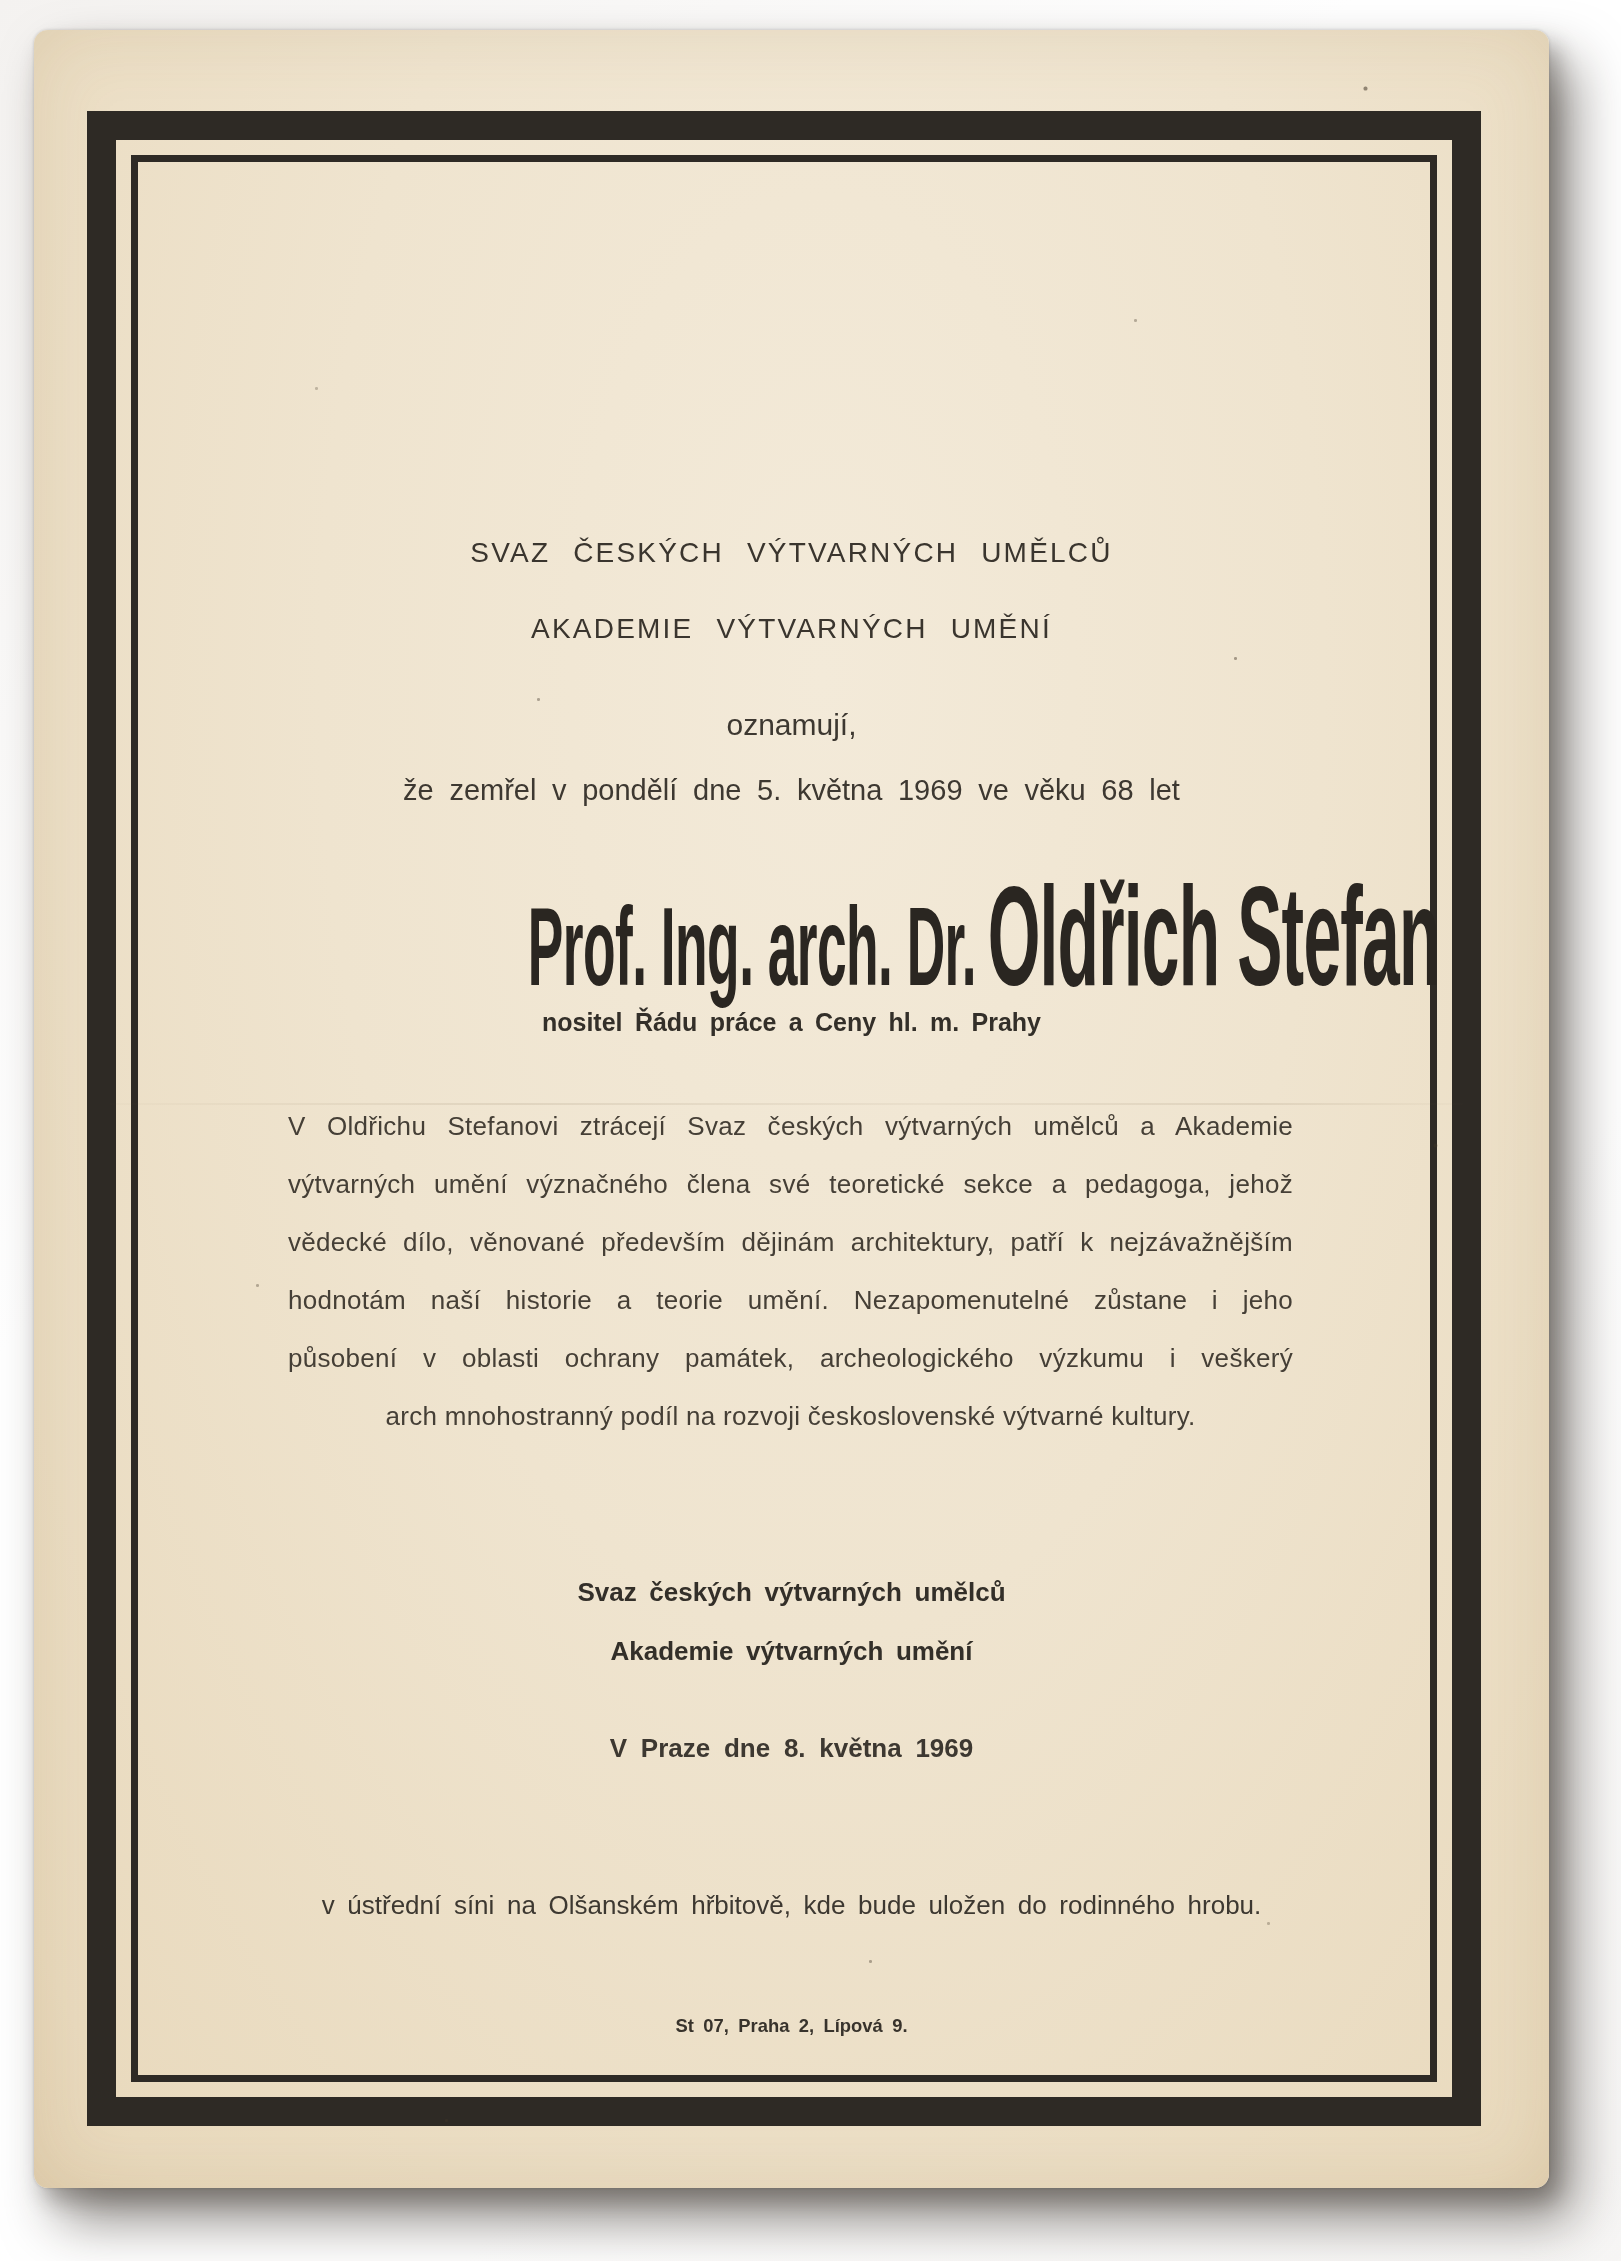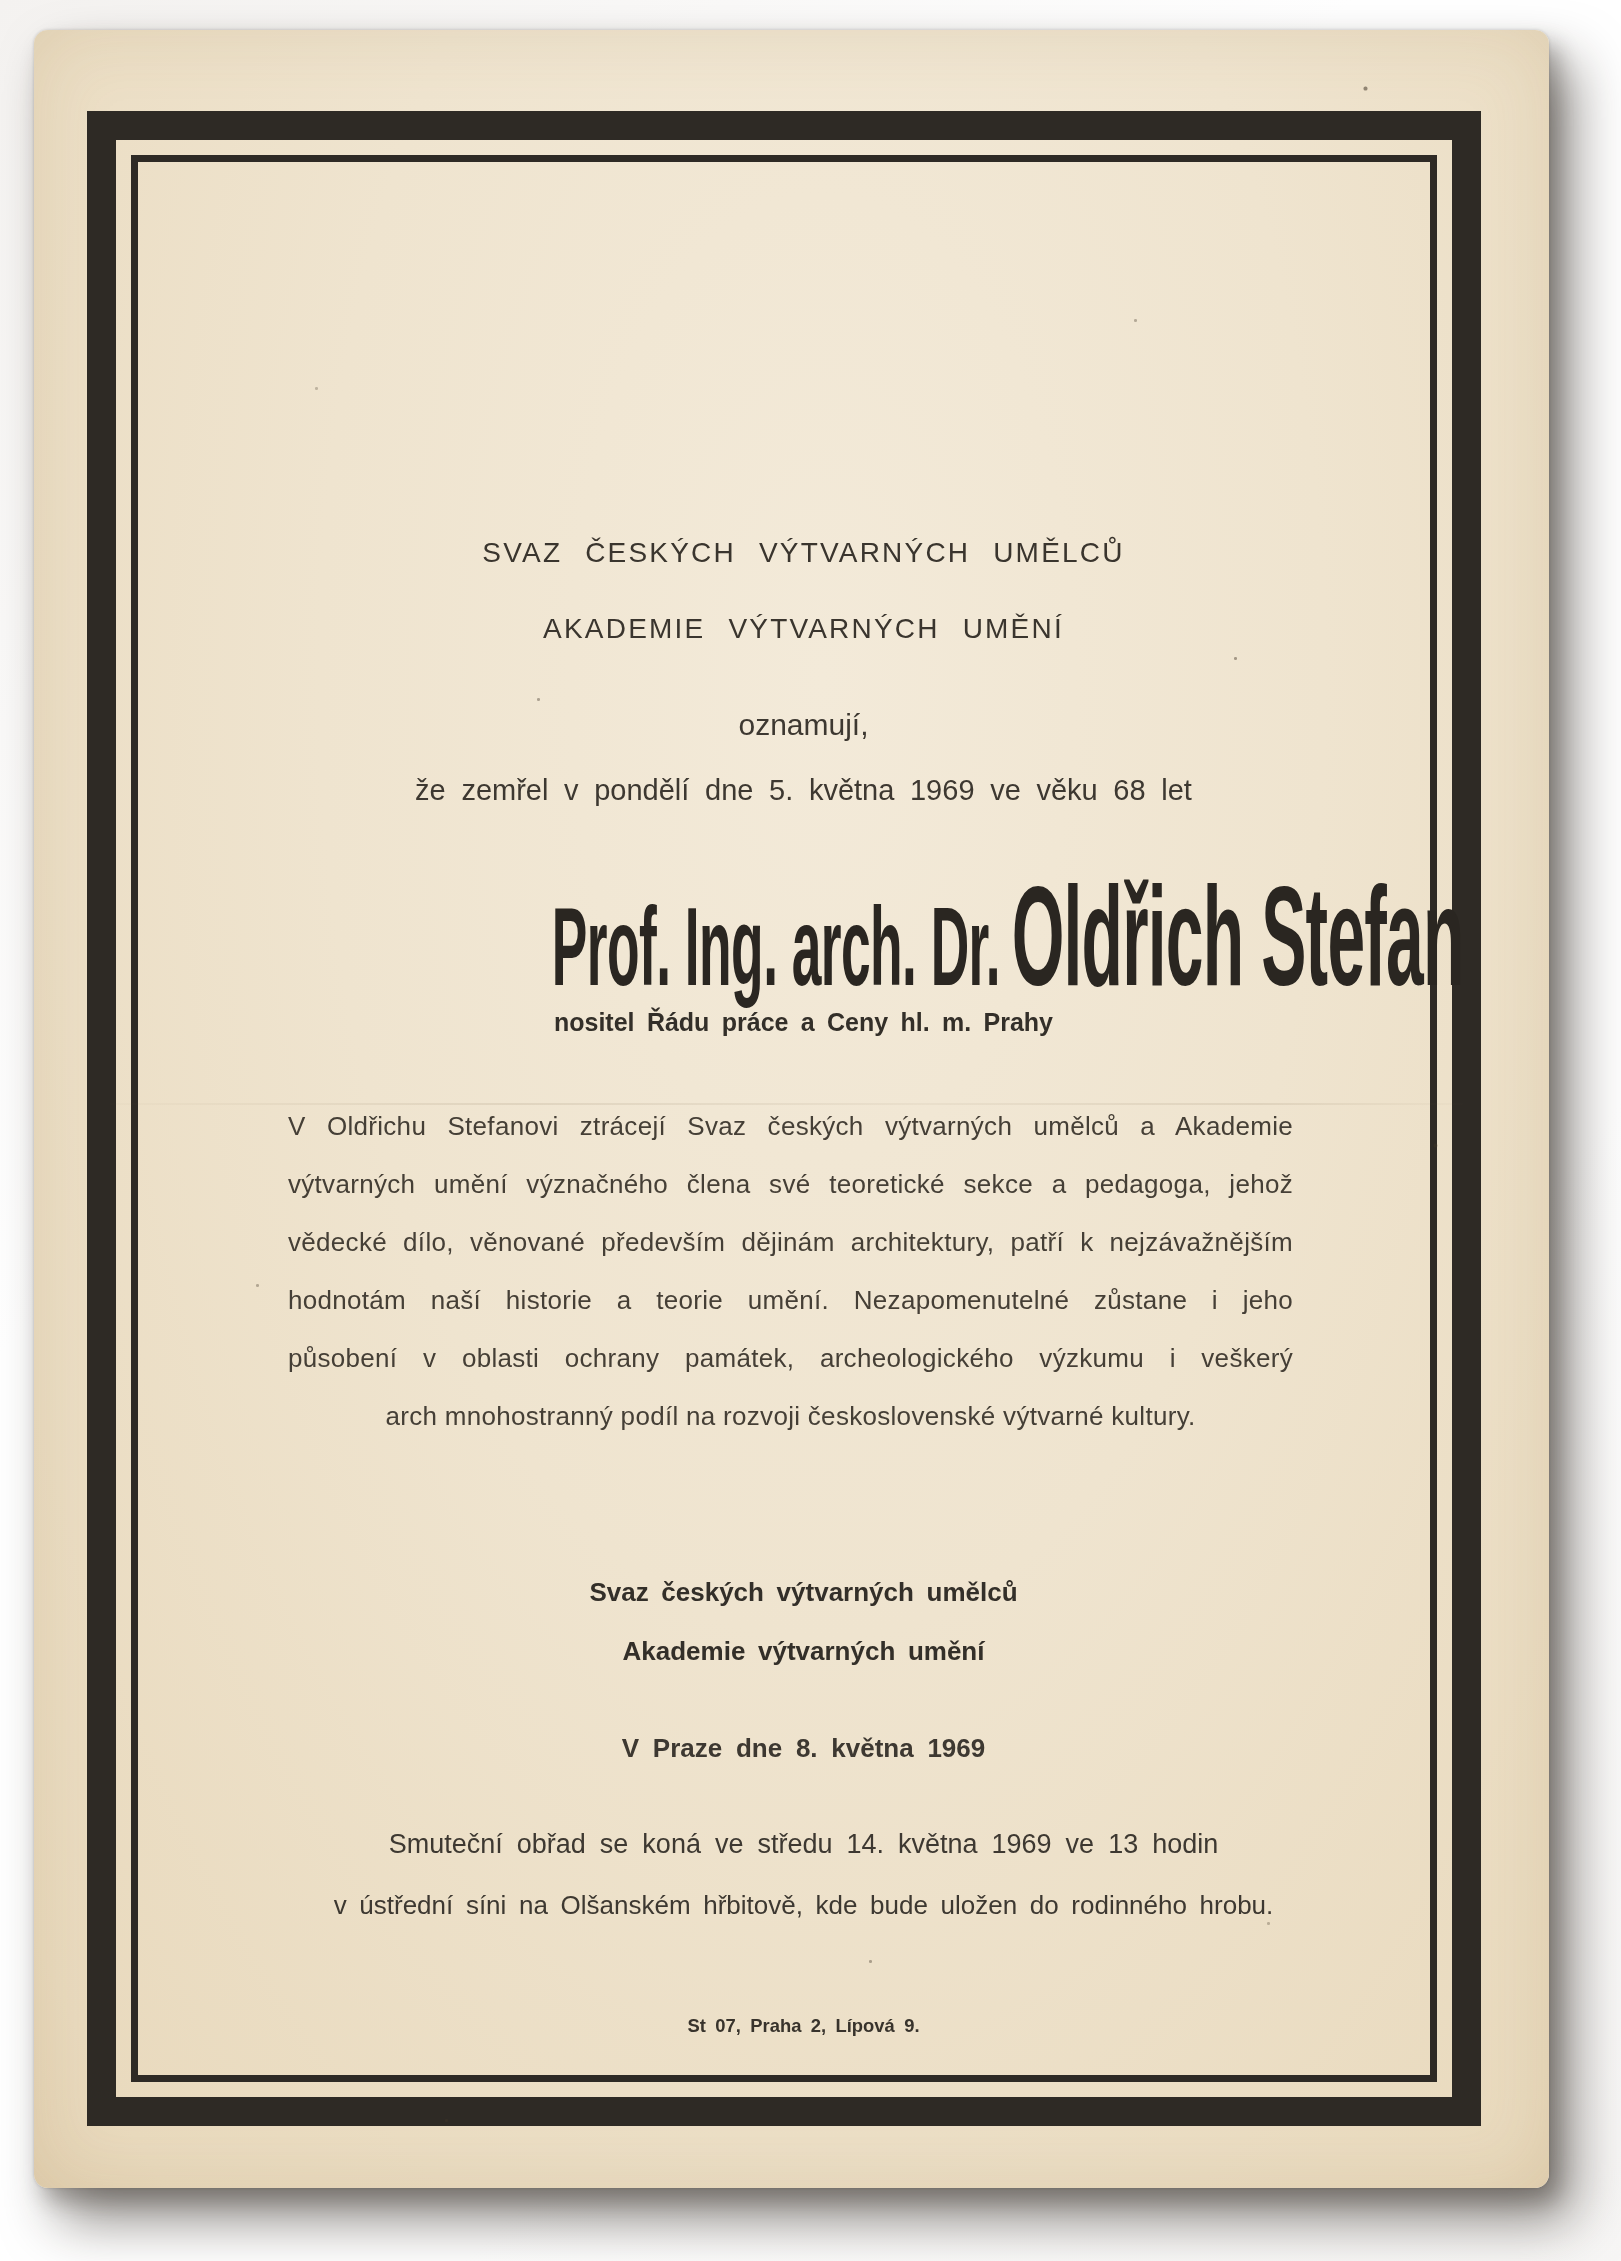--- a/index.html
+++ b/index.html
@@ -24,21 +24,21 @@
     position: absolute; top: 81px; left: 53px; right: 68px; bottom: 62px;
     border: 29px solid #2e2a25;
   }
   .frame-inner {
     position: absolute; top: 125px; left: 97px; right: 112px; bottom: 106px;
     border: 7px solid #2e2a25;
   }
   .t {
     position: absolute; left: 0; right: 0;
     text-align: center; line-height: 1;
-    color: #37322b; white-space: nowrap; padding-left: 24px;
+    color: #37322b; white-space: nowrap;
   }
   .org1 { top: 509px;  font-size: 28px; letter-spacing: 2.2px; word-spacing: 13px; color: #3a352e; }
   .org2 { top: 585px; font-size: 28px; letter-spacing: 2.2px; word-spacing: 13px; color: #3a352e; }
   .announce { top: 680px; font-size: 30px; word-spacing: 5.4px; color: #3d3831; }
   .death { top: 746px; font-size: 29px; word-spacing: 7.6px; color: #3d3831; }
 
   .name-line { top: 836px; color: #2a2621; }
   .name-scale { display: inline-block; transform: scaleX(0.48); transform-origin: 50% 55%; }
   .name-prefix { font-weight: 700; font-size: 111px; letter-spacing: -1.1px; }
   .name-main   { font-weight: 700; font-size: 141px; letter-spacing: -1.6px; margin-left: 24px; }
@@ -110,17 +110,16 @@
     <div class="line">výtvarných umění význačného člena své teoretické sekce a pedagoga, jehož</div>
     <div class="line">vědecké dílo, věnované především dějinám architektury, patří k nejzávažnějším</div>
     <div class="line">hodnotám naší historie a teorie umění. Nezapomenutelné zůstane i jeho</div>
     <div class="line">působení v oblasti ochrany památek, archeologického výzkumu i veškerý</div>
     <div class="line last">arch mnohostranný podíl na rozvoji československé výtvarné kultury.</div>
   </div>
 
   <div class="t sig1">Svaz českých výtvarných umělců</div>
   <div class="t sig2">Akademie výtvarných umění</div>
   <div class="t dateline">V Praze dne 8. května 1969</div>
-  <div class="t funeral1">Smuteční obřad se koná ve středu 14. května 1969 ve 13 hodin</div>
   <div class="t funeral2">v ústřední síni na Olšanském hřbitově, kde bude uložen do rodinného hrobu.</div>
   <div class="t imprint">St 07, Praha 2, Lípová 9.</div>
 </div>
 
 
 </body></html>

